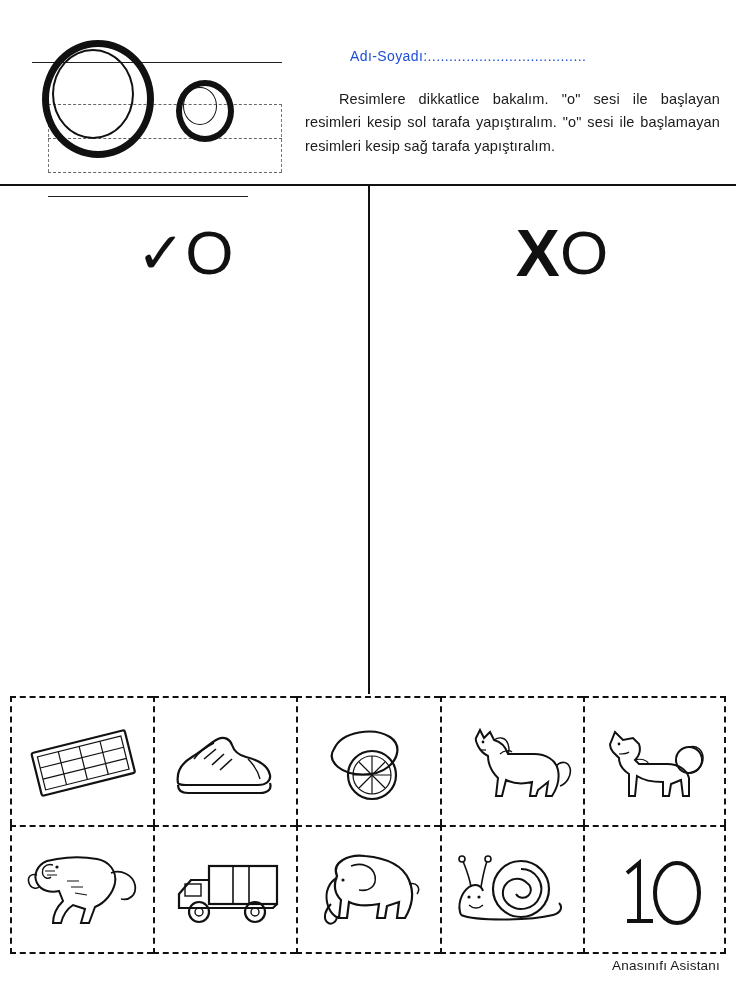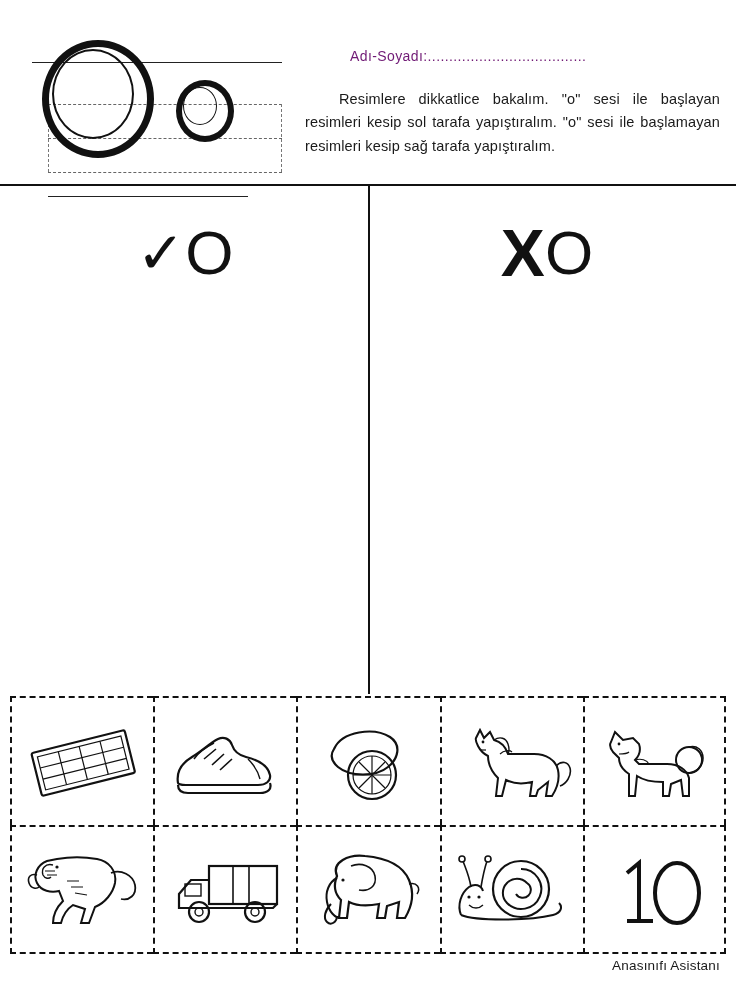--- a/index.html
+++ b/index.html
@@ -110,21 +110,21 @@
   }
 
   
   .name-row {
     position: absolute;
     left: 350px; top: 30px;
     width: 360px;
     font-family: "Liberation Sans", sans-serif;
     font-size: 14px;
     letter-spacing: 0.4px;
-    color: #701a75;
+    color: #1d4ed8;
     white-space: nowrap;
   }
   .instructions {
     position: absolute;
     left: 305px; top: 70px;
     width: 415px;
     font-size: 14.5px;
     line-height: 1.62;
     text-align: justify;
     color: #1a1a1a;
@@ -147,21 +147,21 @@
   }
   .mark {
     position: absolute;
     top: 30px;
     width: 330px;
     text-align: center;
     font-family: "Liberation Serif", serif;
     font-size: 0;
   }
   .mark-left { left: 20px; }
-  .mark-right { left: 382px; }
+  .mark-right { left: 397px; }
 
   .glyph-row {
     display: inline-block;
     position: relative;
     height: 74px;
   }
   .glyph-sym {
     font-family: "Liberation Sans", sans-serif;
     font-size: 66px;
     font-weight: 700;

